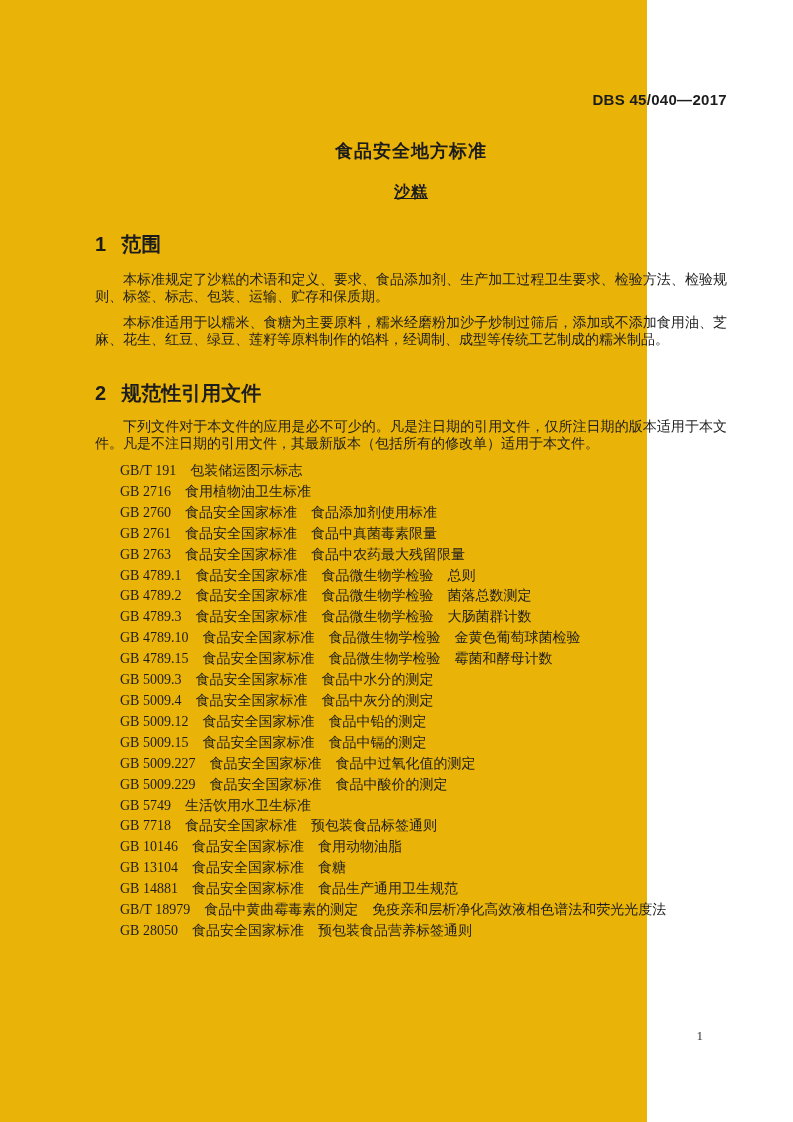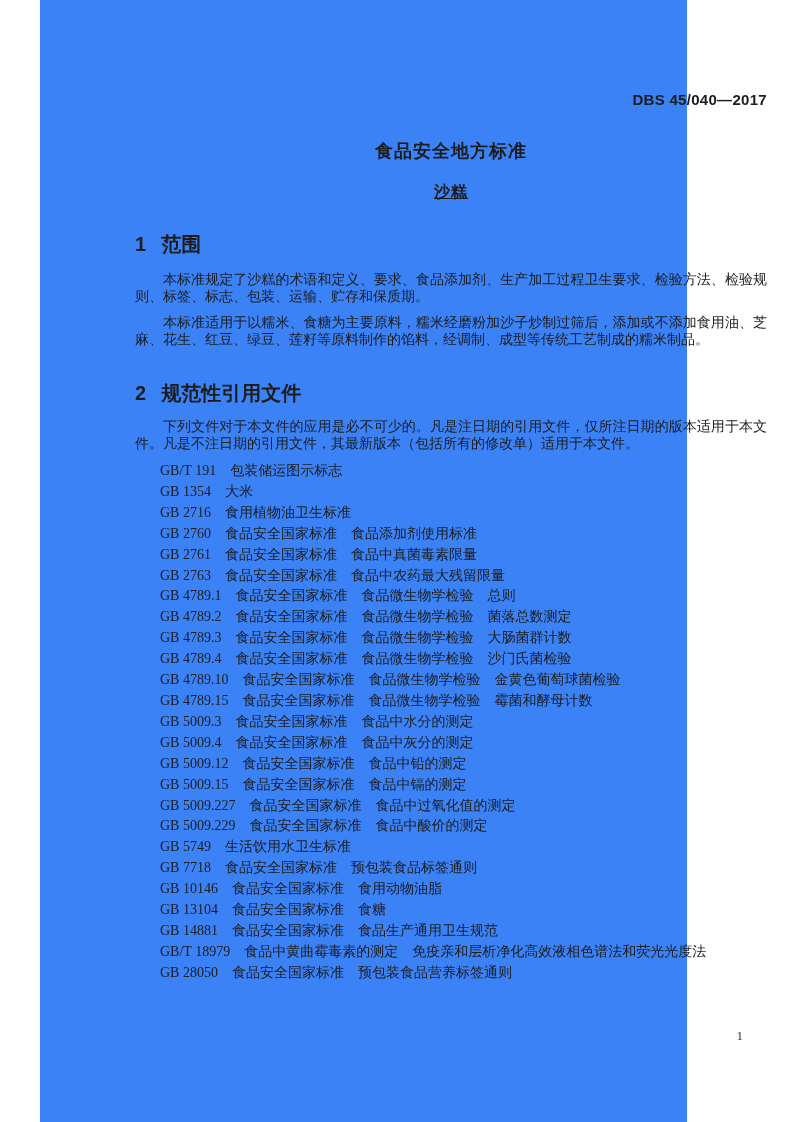--- a/index.html
+++ b/index.html
@@ -4,21 +4,21 @@
 <style>
   * { box-sizing: border-box; }
   html, body { margin: 0; padding: 0; }
   body {
     width: 793px; height: 1122px;
     background: #ffffff;
     color: #1c1c1c;
     font-family: "Liberation Serif", "DejaVu Serif", serif;
     overflow: hidden;
   }
-  .page { position: relative; width: 647px; height: 1122px; background: #3b82f6; margin-left: 40px; }
+  .page { position: relative; width: 647px; height: 1122px; background: #eab308; }
   .content { position: absolute; left: 95px; top: 0; width: 632px; height: 1122px; }
 
   .doc-code {
     position: absolute; top: 91px; left: 0; width: 632px;
     text-align: right;
     font-family: "Liberation Sans", "DejaVu Sans", sans-serif;
     font-weight: bold; font-size: 15px; letter-spacing: 0.3px;
   }
   .doc-title {
     position: absolute; top: 139px; left: 0; width: 632px;
@@ -81,29 +81,27 @@
     <div class="para" id="para2">本标准适用于以糯米、食糖为主要原料，糯米经磨粉加沙子炒制过筛后，添加或不添加食用油、芝麻、花生、红豆、绿豆、莲籽等原料制作的馅料，经调制、成型等传统工艺制成的糯米制品。</div>
 
     <div class="sec-heading" id="sec2-heading">
       <span class="num">2</span><span>规范性引用文件</span>
     </div>
 
     <div class="para" id="intro">下列文件对于本文件的应用是必不可少的。凡是注日期的引用文件，仅所注日期的版本适用于本文件。凡是不注日期的引用文件，其最新版本（包括所有的修改单）适用于本文件。</div>
 
     <div class="ref-list">
       <div class="ref-item">GB/T 191　包装储运图示标志</div>
-      <div class="ref-item">GB 1354　大米</div>
       <div class="ref-item">GB 2716　食用植物油卫生标准</div>
       <div class="ref-item">GB 2760　食品安全国家标准　食品添加剂使用标准</div>
       <div class="ref-item">GB 2761　食品安全国家标准　食品中真菌毒素限量</div>
       <div class="ref-item">GB 2763　食品安全国家标准　食品中农药最大残留限量</div>
       <div class="ref-item">GB 4789.1　食品安全国家标准　食品微生物学检验　总则</div>
       <div class="ref-item">GB 4789.2　食品安全国家标准　食品微生物学检验　菌落总数测定</div>
       <div class="ref-item">GB 4789.3　食品安全国家标准　食品微生物学检验　大肠菌群计数</div>
-      <div class="ref-item">GB 4789.4　食品安全国家标准　食品微生物学检验　沙门氏菌检验</div>
       <div class="ref-item">GB 4789.10　食品安全国家标准　食品微生物学检验　金黄色葡萄球菌检验</div>
       <div class="ref-item">GB 4789.15　食品安全国家标准　食品微生物学检验　霉菌和酵母计数</div>
       <div class="ref-item">GB 5009.3　食品安全国家标准　食品中水分的测定</div>
       <div class="ref-item">GB 5009.4　食品安全国家标准　食品中灰分的测定</div>
       <div class="ref-item">GB 5009.12　食品安全国家标准　食品中铅的测定</div>
       <div class="ref-item">GB 5009.15　食品安全国家标准　食品中镉的测定</div>
       <div class="ref-item">GB 5009.227　食品安全国家标准　食品中过氧化值的测定</div>
       <div class="ref-item">GB 5009.229　食品安全国家标准　食品中酸价的测定</div>
       <div class="ref-item">GB 5749　生活饮用水卫生标准</div>
       <div class="ref-item">GB 7718　食品安全国家标准　预包装食品标签通则</div>

